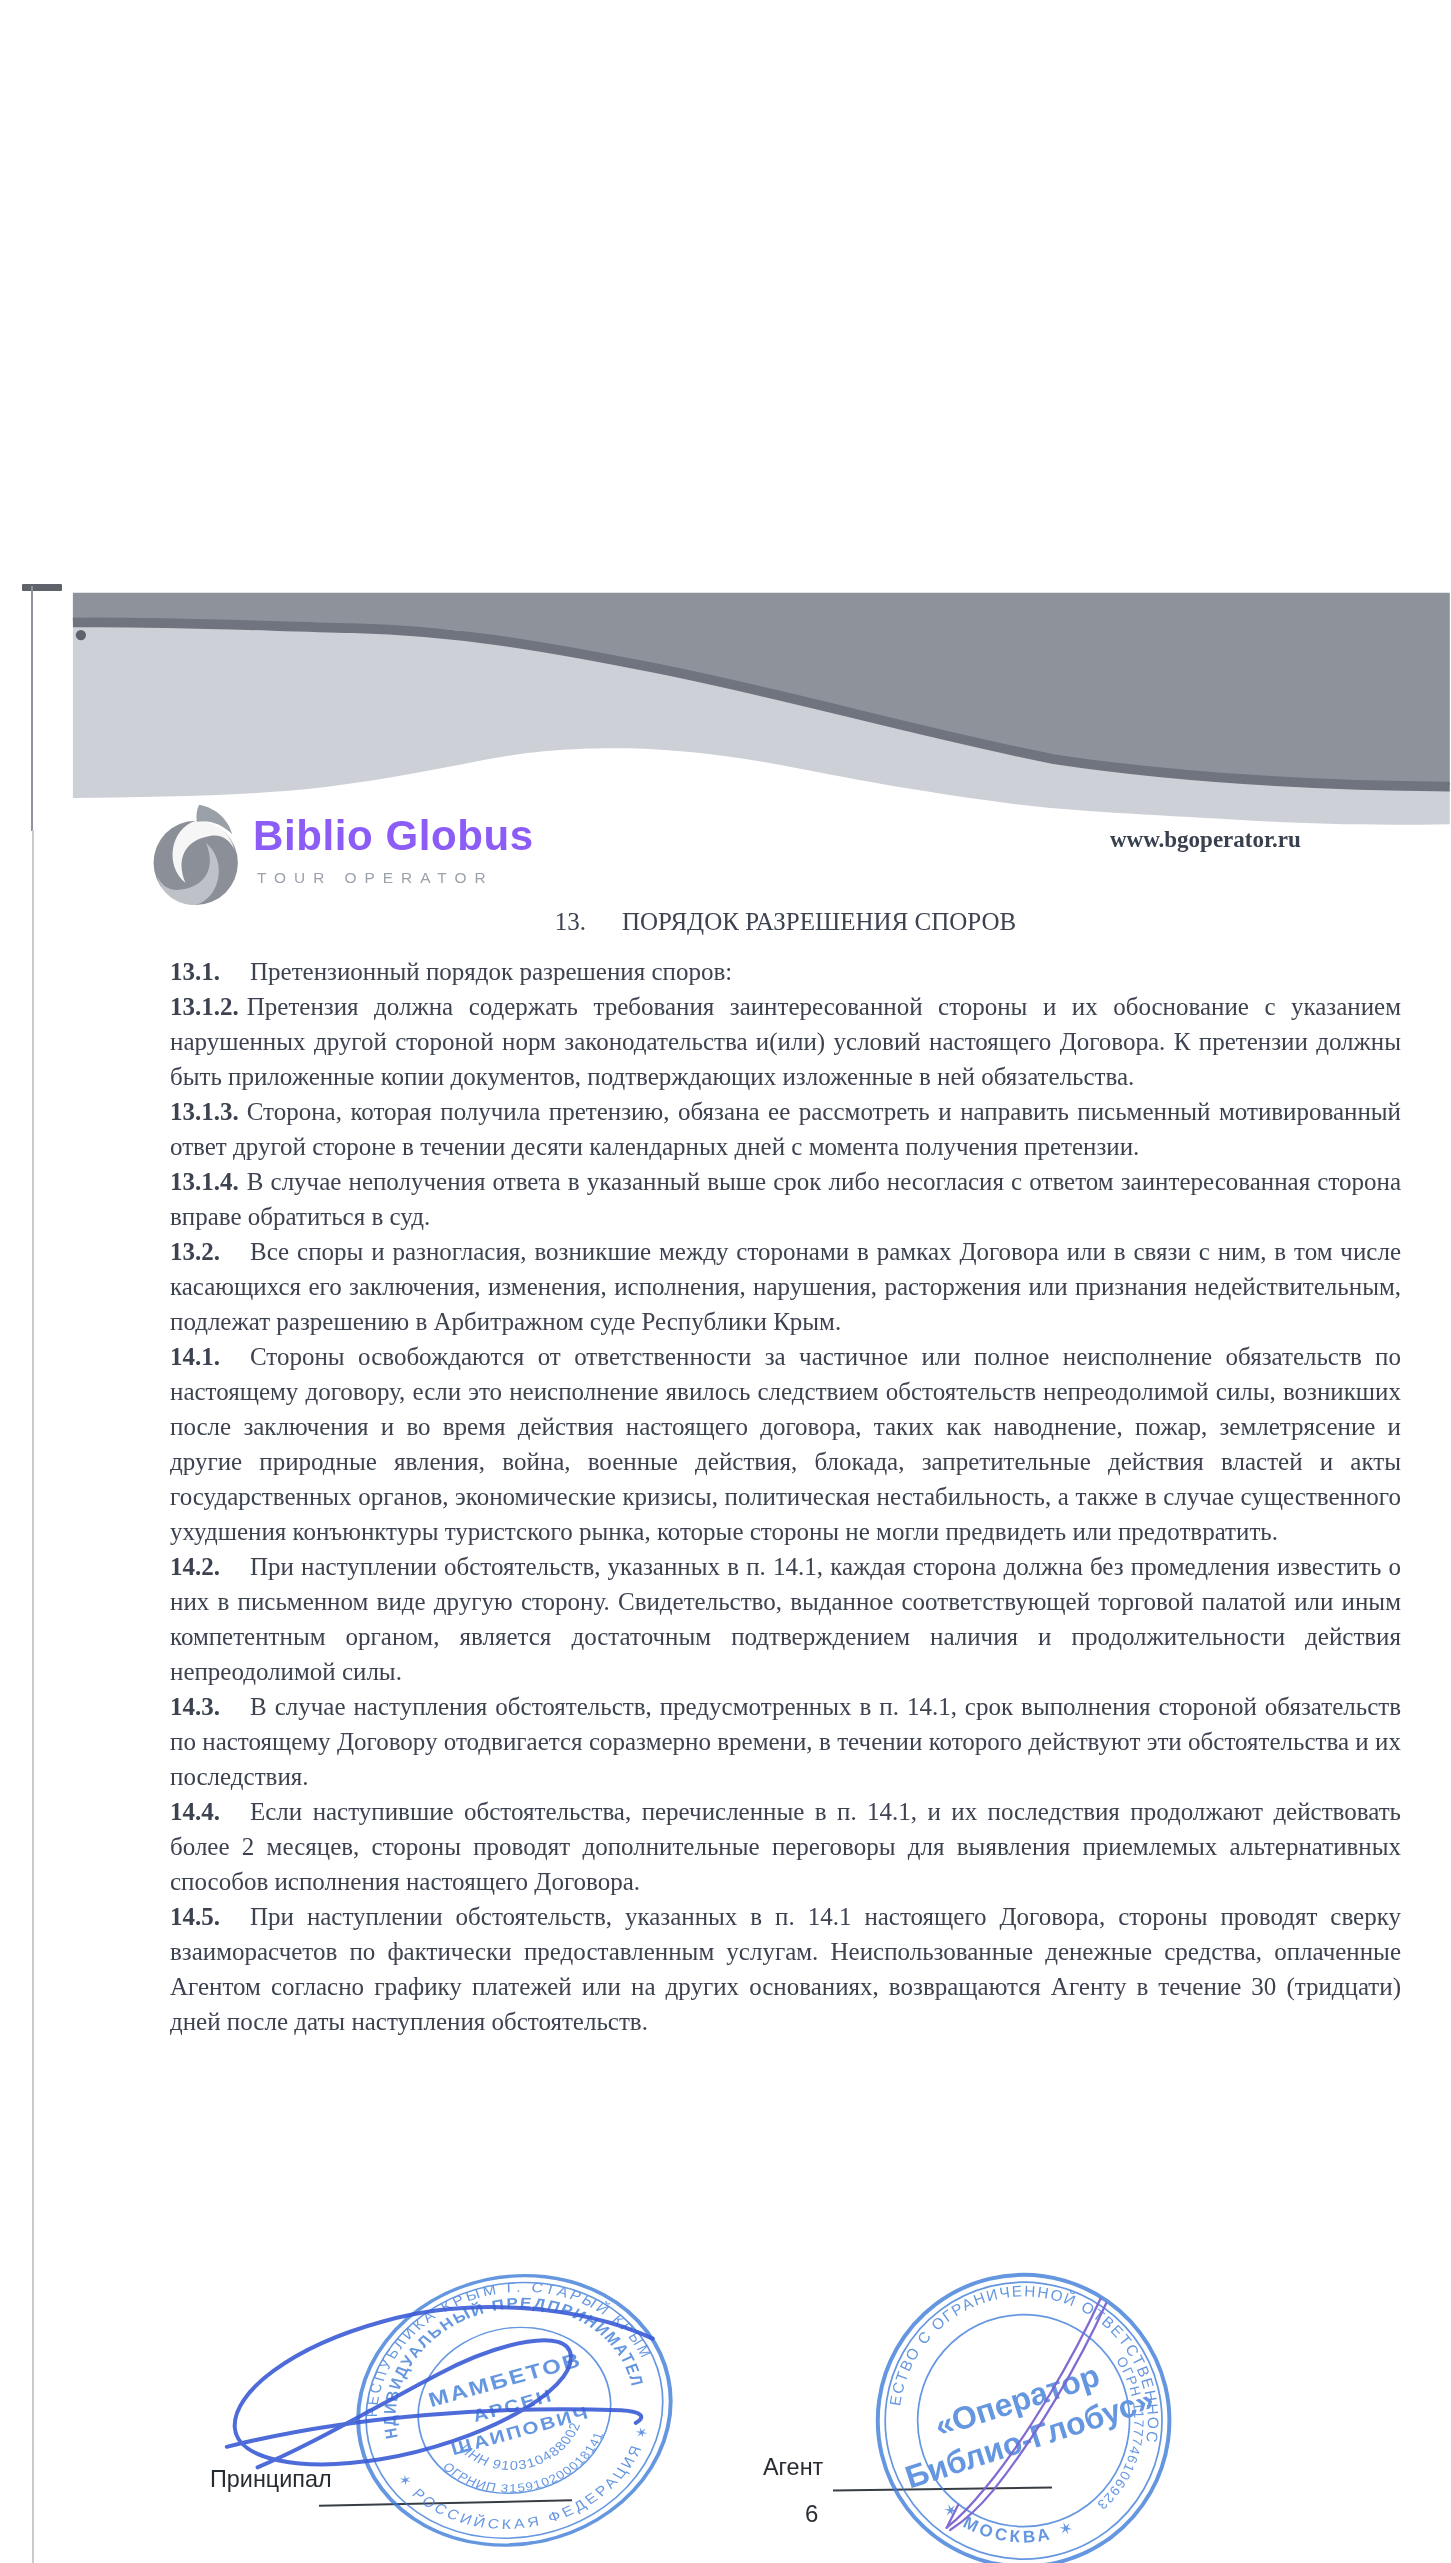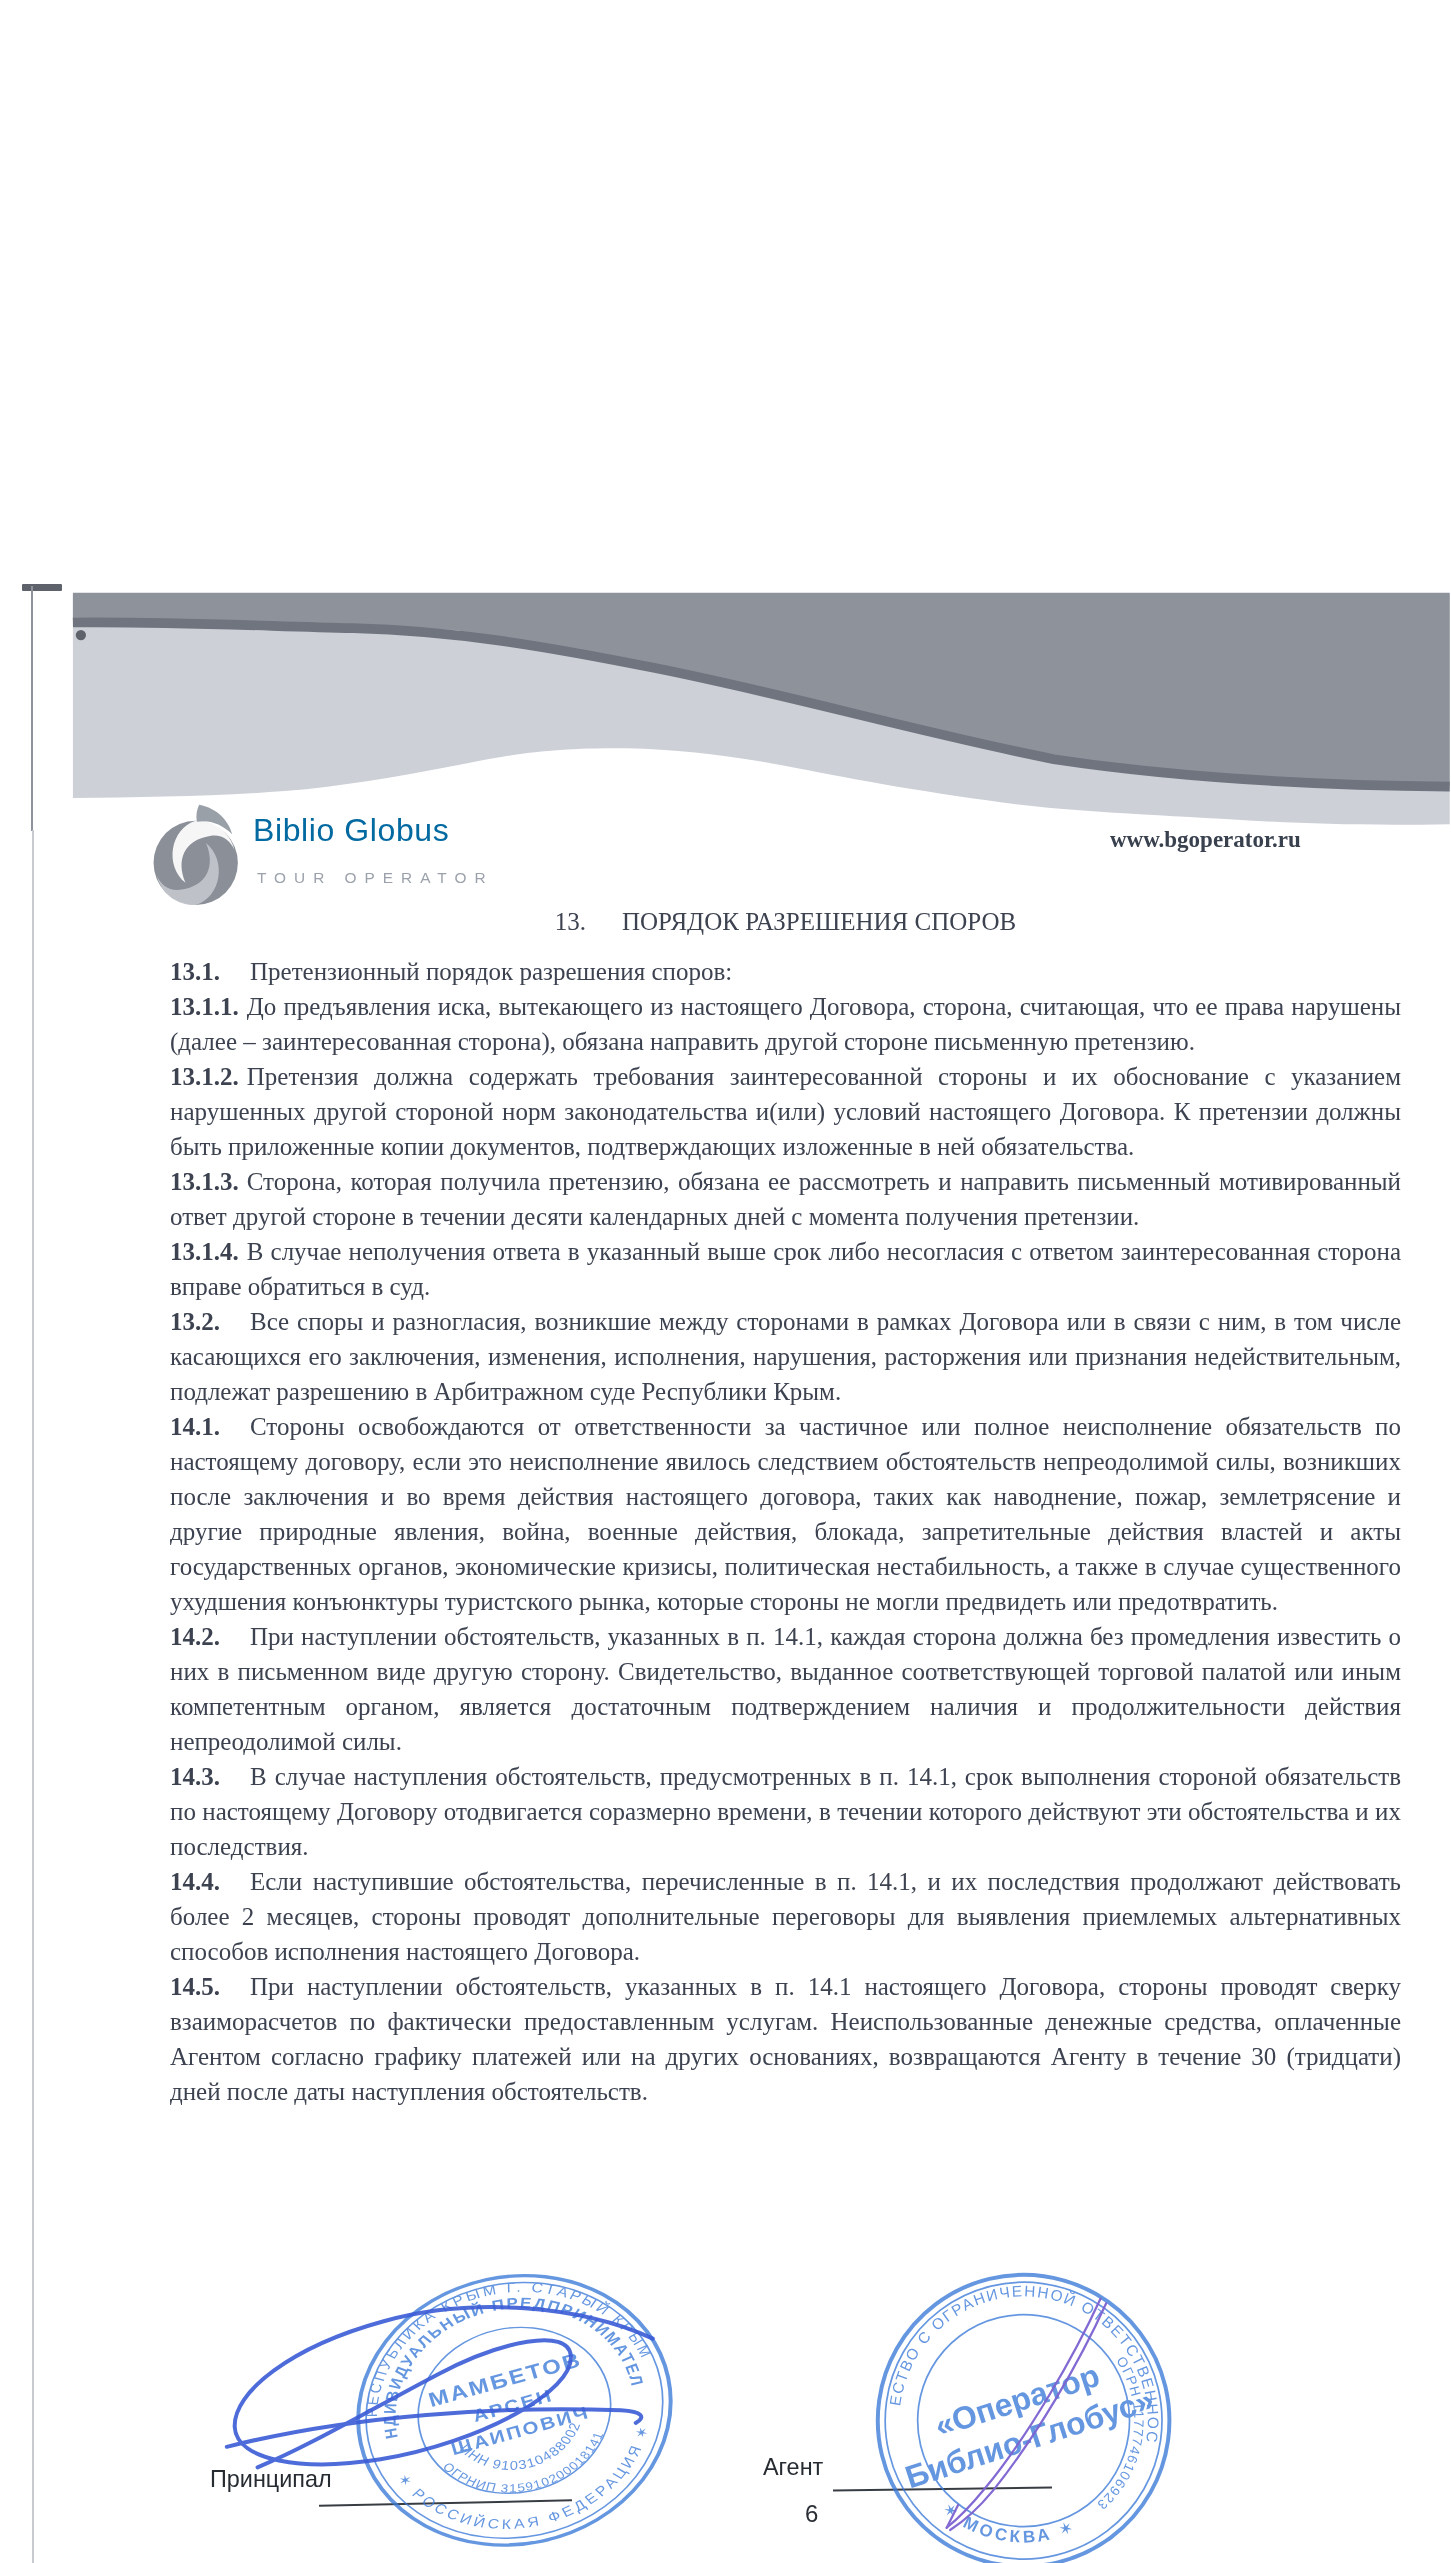--- a/index.html
+++ b/index.html
@@ -11,21 +11,21 @@
   
   .edge-line-top{position:absolute;left:31px;top:586px;width:2.3px;height:245px;background:#8e939b;}
   .edge-line-bottom{position:absolute;left:32px;top:830px;width:1.7px;height:1733px;background:#c7cacf;}
   .corner-mark{position:absolute;left:21.6px;top:584px;width:40px;height:7.4px;background:#5d626b;border-radius:1.1px;}
   
   .band{position:absolute;left:0;top:586px;width:1452px;height:245px;}
   
   .logo-wrap{position:absolute;left:149px;top:796px;width:399px;height:131px;}
   .logo-icon{position:absolute;left:0;top:3.4px;}
   .brand{position:absolute;left:104px;top:16px;font-family:"Liberation Sans","DejaVu Sans",sans-serif;
-         font-weight:normal;font-size:32px;color:#0369a1;letter-spacing:0.6px;}
+         font-weight:bold;font-size:42px;color:#8b5cf6;letter-spacing:0.6px;}
   .brand-sub{position:absolute;left:108px;top:73px;font-family:"Liberation Sans","DejaVu Sans",sans-serif;
          font-size:15.4px;color:#9ba1ab;letter-spacing:8px;}
   .website{position:absolute;left:1110px;top:827px;font-family:Liberation Serif, serif;
          font-weight:bold;font-size:23px;color:#39414f;}
   
   .body-col{position:absolute;left:170px;top:889px;width:1231px;
             font-size:25px;line-height:35px;color:#3c4250;}
   .para{margin:0;text-align:justify;}
   .num{font-weight:bold;}
   .para.tab .num{margin-right:30px;}
@@ -82,23 +82,20 @@
   <div class="brand-sub">TOUR OPERATOR</div>
 </div>
 <div class="website">www.bgoperator.ru</div>
 
 <div class="body-col">
   <p class="hdr">
     <span class="hnum">13.</span><span>ПОРЯДОК РАЗРЕШЕНИЯ СПОРОВ</span>
   </p>
   <p class="para tab">
     <span class="num">13.1.</span><span class="txt">Претензионный порядок разрешения споров:</span>
-  </p>
-  <p class="para run">
-    <span class="num">13.1.1.</span><span class="txt">До предъявления иска, вытекающего из настоящего Договора, сторона, считающая, что ее права нарушены (далее – заинтересованная сторона), обязана направить другой стороне письменную претензию.</span>
   </p>
   <p class="para run">
     <span class="num">13.1.2.</span><span class="txt">Претензия должна содержать требования заинтересованной стороны и их обоснование с указанием нарушенных другой стороной норм законодательства и(или) условий настоящего Договора. К претензии должны быть приложенные копии документов, подтверждающих изложенные в ней обязательства.</span>
   </p>
   <p class="para run">
     <span class="num">13.1.3.</span><span class="txt">Сторона, которая получила претензию, обязана ее рассмотреть и направить письменный мотивированный ответ другой стороне в течении десяти календарных дней с момента получения претензии.</span>
   </p>
   <p class="para run">
     <span class="num">13.1.4.</span><span class="txt">В случае неполучения ответа в указанный выше срок либо несогласия с ответом заинтересованная сторона вправе обратиться в суд.</span>
   </p>

